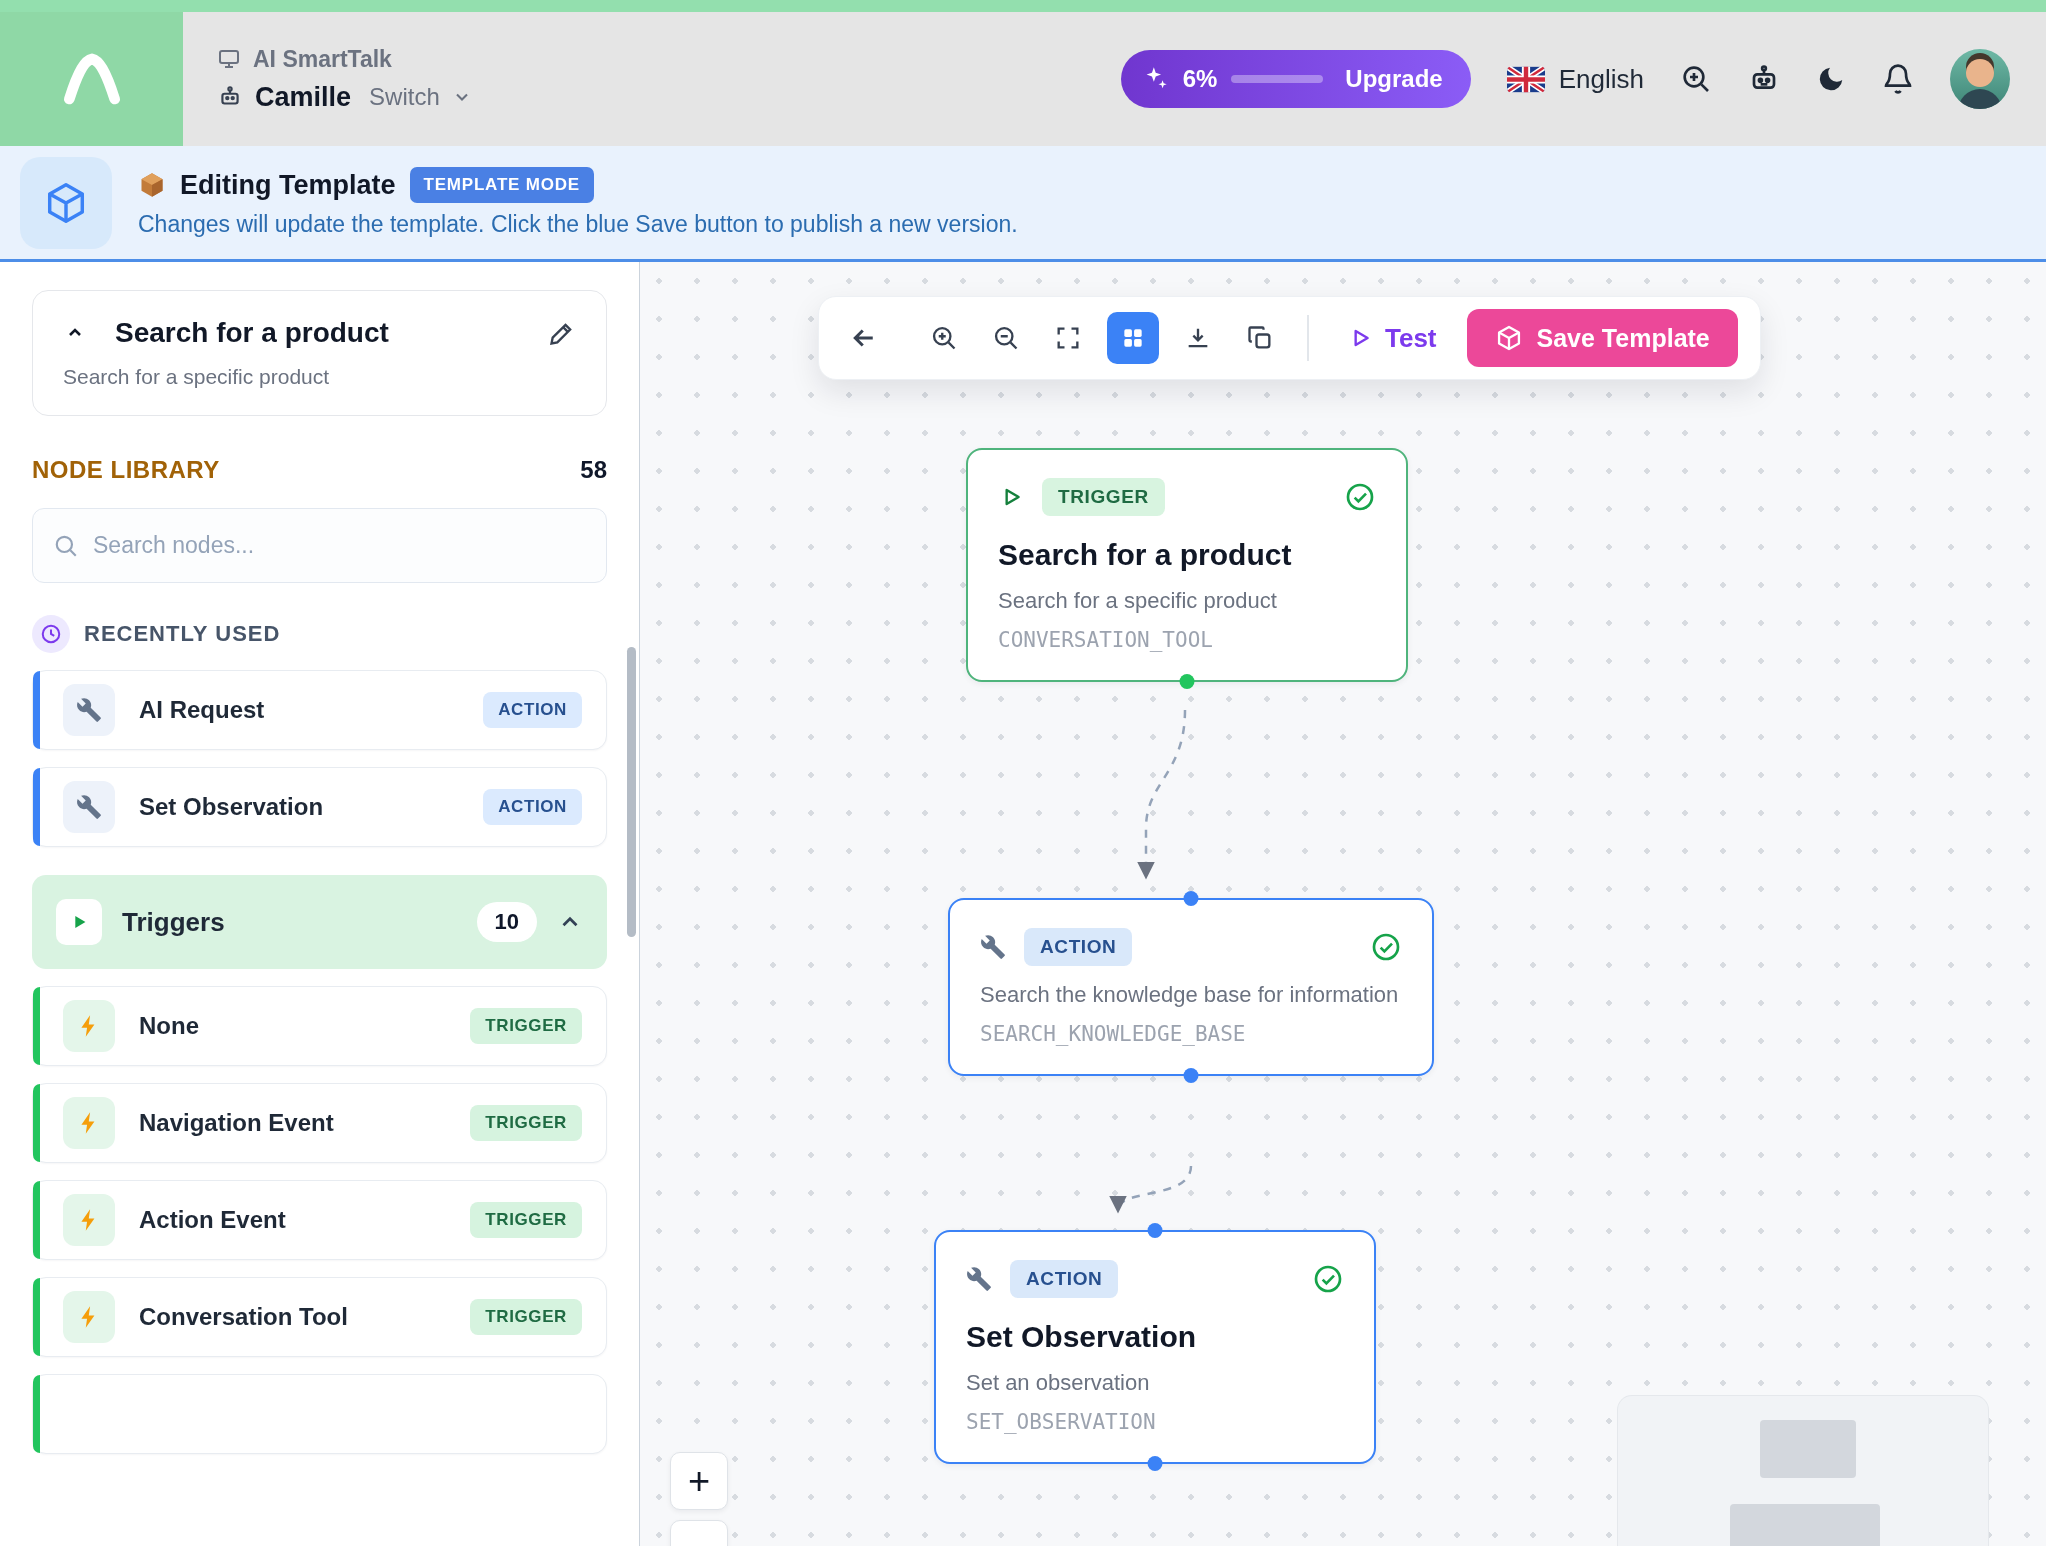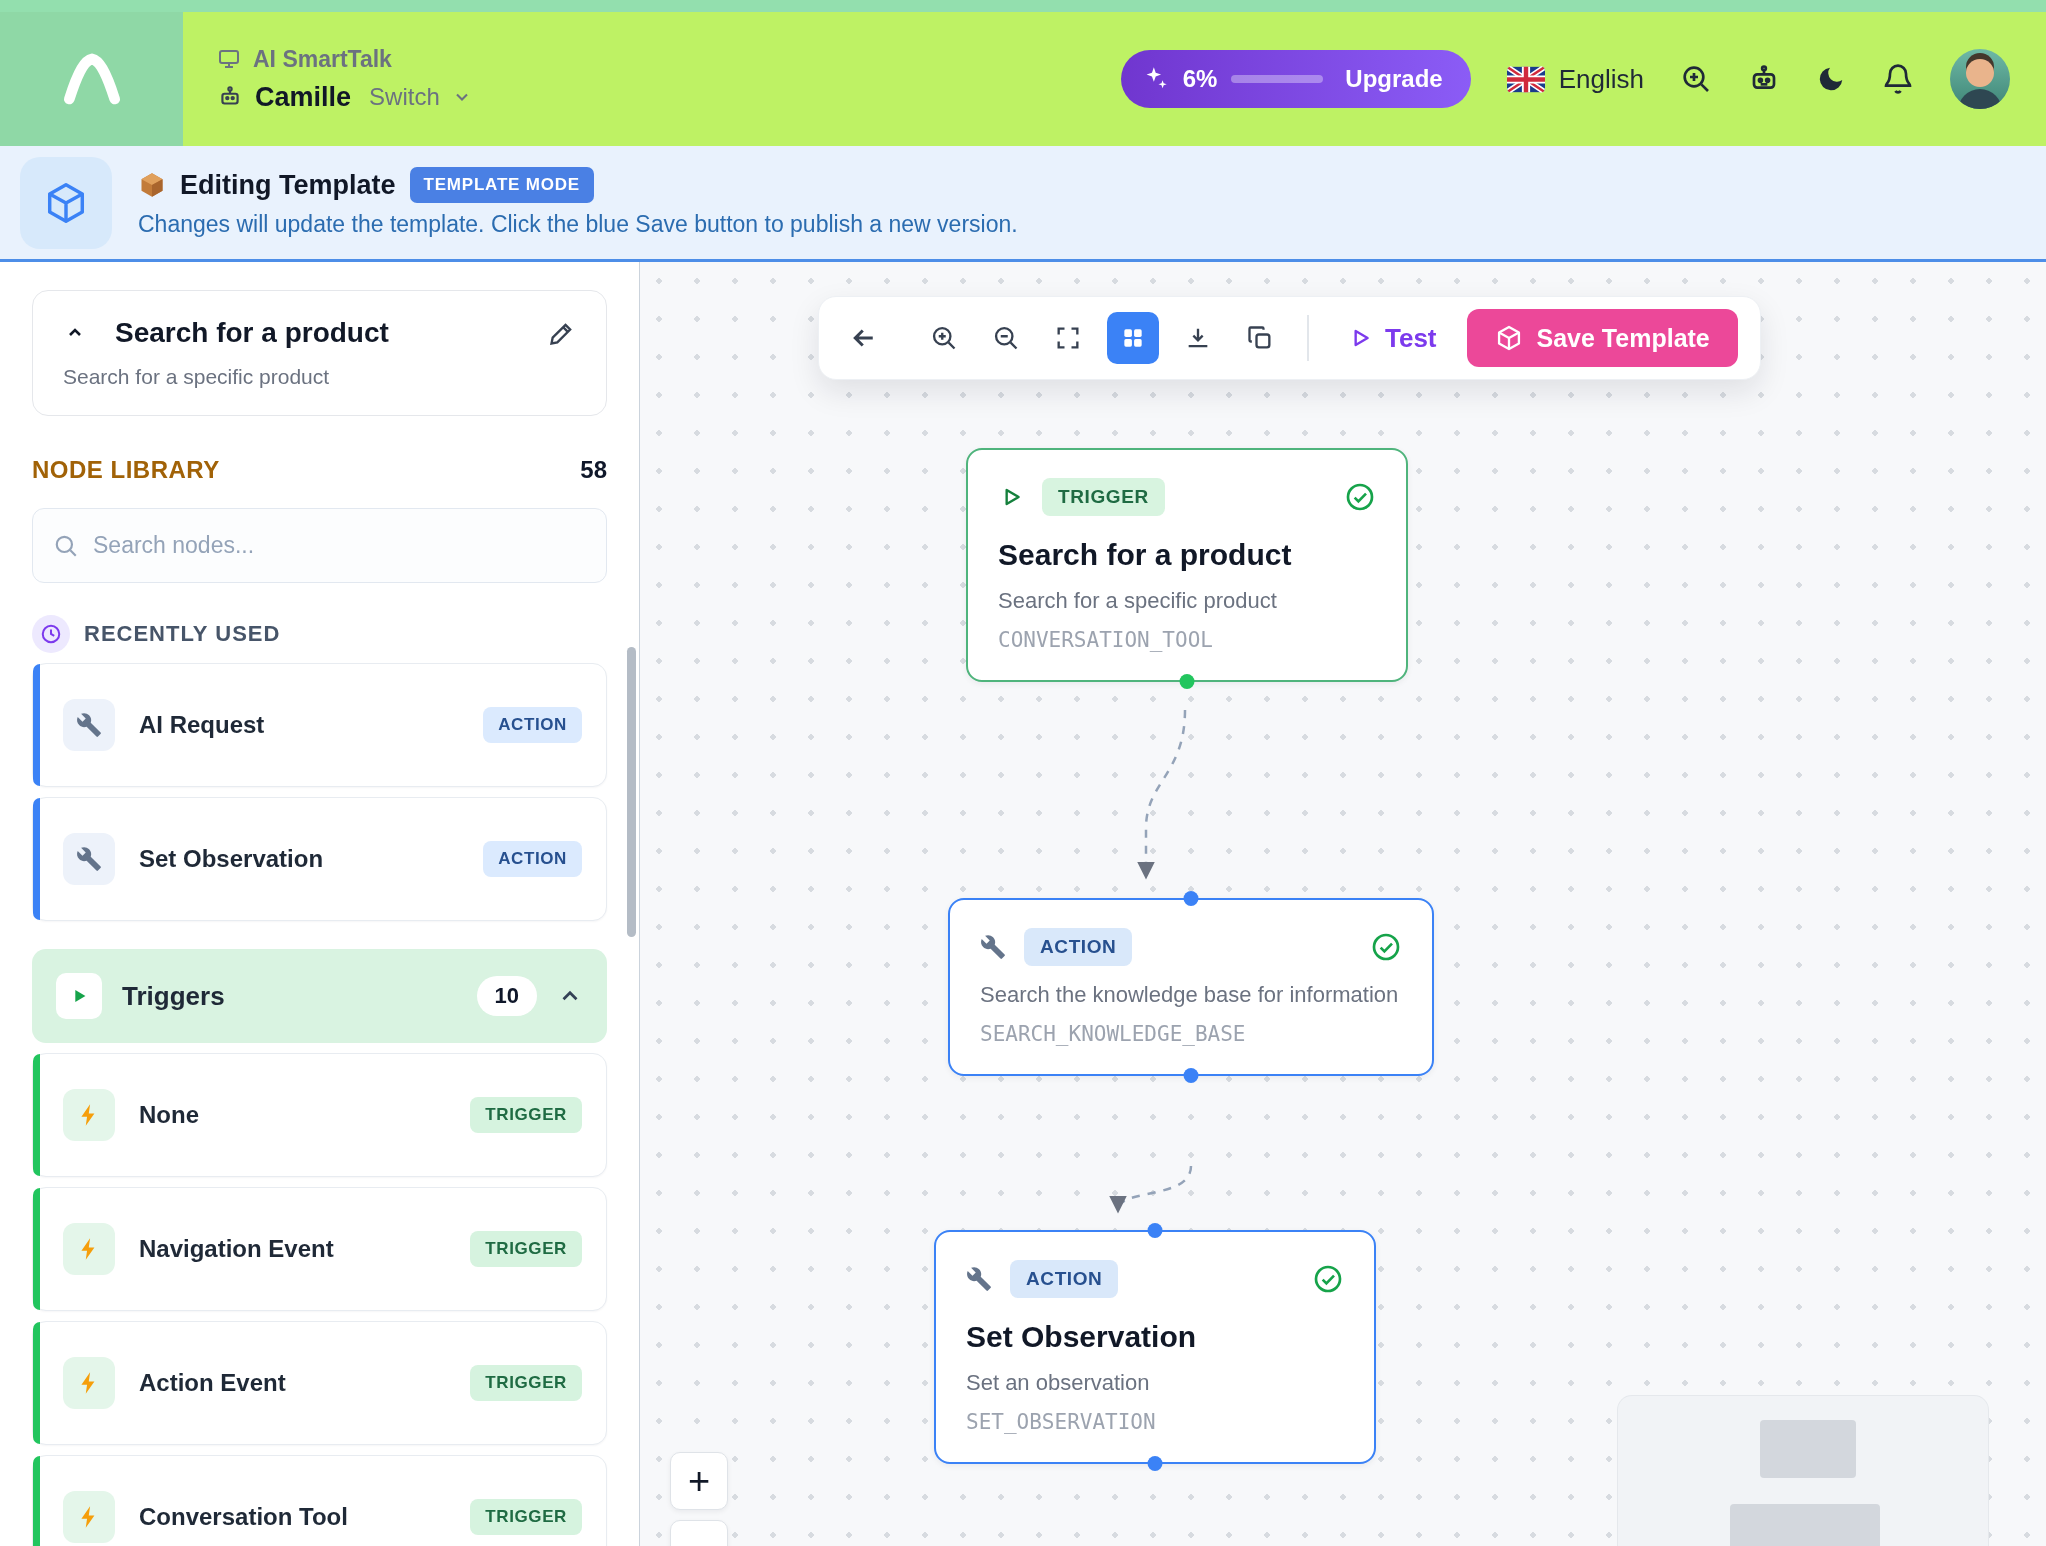--- a/index.html
+++ b/index.html
@@ -3,21 +3,21 @@
 <meta charset="utf-8">
 <style>
   * { margin:0; padding:0; box-sizing:border-box; }
   html,body { width:2046px; height:1546px; overflow:hidden; background:#fff;
     font-family:"Liberation Sans","DejaVu Sans",sans-serif; color:#111827; }
 
   .icon { display:inline-flex; align-items:center; justify-content:center; flex:0 0 auto; }
 
   
   .top-strip { height:12px; background:#93DFAE; }
-  .header { height:134px; background:#bef264; display:flex; align-items:center; }
+  .header { height:134px; background:#e5e5e5; display:flex; align-items:center; }
   .logo-block { width:183px; height:134px; background:#8FD8A6; display:flex; align-items:center; justify-content:center; }
   .workspace { margin-left:34px; display:flex; flex-direction:column; gap:9px; }
   .workspace-row1 { display:flex; align-items:center; gap:12px; color:#6B7280; font-size:23px; font-weight:600; }
   .workspace-row2 { display:flex; align-items:center; gap:12px; }
   .workspace-name { font-size:27px; font-weight:700; color:#111827; }
   .switch-label { font-size:24px; color:#6B7280; margin-left:6px; }
   .header-right { margin-left:auto; display:flex; align-items:center; gap:36px; padding-right:36px; }
   .upgrade-pill { display:flex; align-items:center; gap:14px; height:58px; border-radius:999px;
     padding:0 28px 0 20px; background:linear-gradient(90deg,#7036CF 0%,#8B5CF6 100%); color:#fff; }
   .upgrade-percent { font-size:24px; font-weight:700; }
@@ -61,21 +61,21 @@
   .library-count { font-size:24px; font-weight:700; color:#0F172A; }
   .search-box { margin-top:24px; height:75px; border:1px solid #E2E8F0; border-radius:12px; background:#FCFDFE;
     display:flex; align-items:center; gap:14px; padding:0 20px; color:#94A3B8; }
   .search-box input { border:0; outline:0; background:transparent; font-size:23px; color:#334155; flex:1;
     font-family:"Liberation Sans","DejaVu Sans",sans-serif; }
   .search-box input::placeholder { color:#94A3B8; }
   .recent-head { margin-top:32px; display:flex; align-items:center; gap:14px; }
   .recent-clock { width:38px; height:38px; border-radius:50%; background:#EDE9FE; color:#7C3AED;
     display:flex; align-items:center; justify-content:center; }
   .recent-label { font-size:22px; font-weight:700; color:#475569; letter-spacing:1px; }
-  .node-item { position:relative; margin-top:10px; height:124px; border:1px solid #E8ECF1; border-radius:14px;
+  .node-item { position:relative; margin-top:17px; height:80px; border:1px solid #E8ECF1; border-radius:14px;
     background:#fff; display:flex; align-items:center; padding:0 24px 0 30px; box-shadow:0 1px 2px rgba(16,24,40,.04); cursor:pointer; }
   .node-item:first-of-type { margin-top:22px; }
   .accent { position:absolute; left:0; top:0; bottom:0; width:7px; border-radius:14px 0 0 14px; }
   .accent-blue { background:#3B82F6; } .accent-green { background:#22C55E; }
   .item-icon { width:52px; height:52px; border-radius:12px; display:flex; align-items:center; justify-content:center; }
   .item-icon-blue { background:#EDF2FA; color:#64748B; }
   .item-icon-green { background:#E4F6EA; }
   .item-label { font-size:24px; font-weight:600; color:#1F2937; margin-left:24px; flex:1; }
   .badge { font-size:17px; font-weight:700; letter-spacing:.6px; padding:8px 15px; border-radius:8px; }
   .badge-action { background:#DBEAFE; color:#27508F; }

